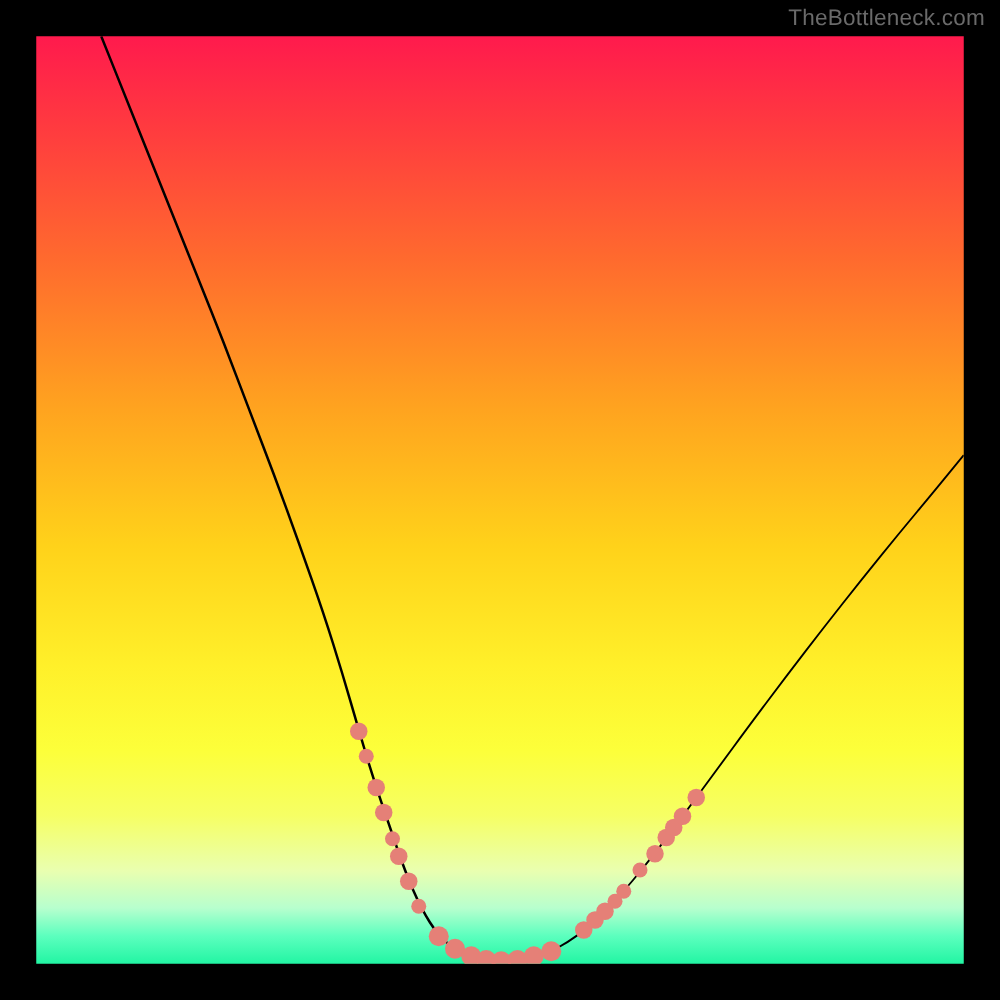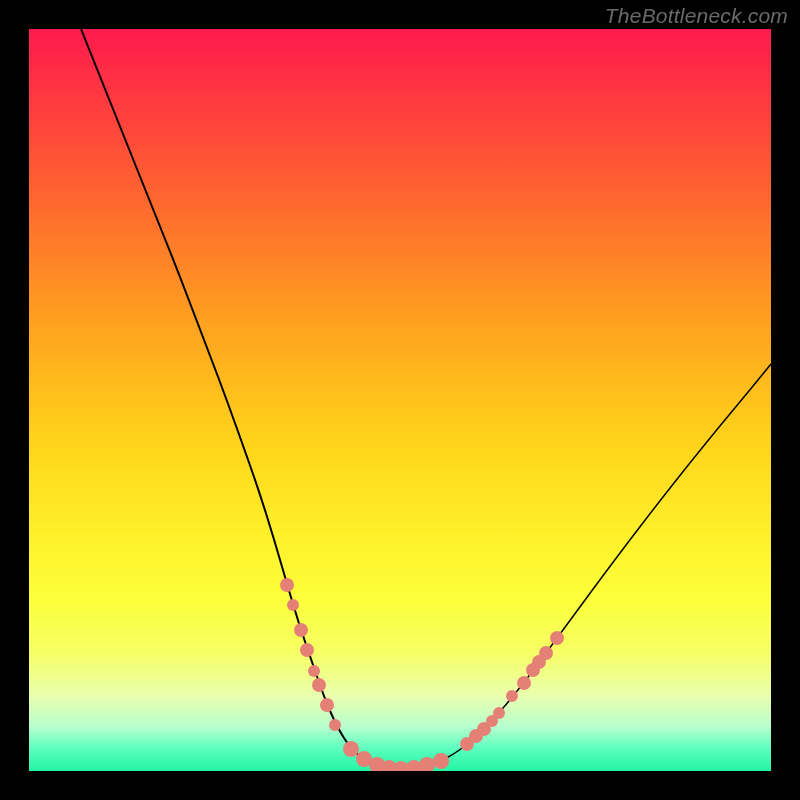--- a/index.html
+++ b/index.html
@@ -38,24 +38,23 @@
       #b7ffce 94%,
       #5cffbe 97%,
       #22f5a3 100%
     );
   }
   .watermark {
     position: absolute;
     top: 4px;
     right: 12px;
     color: #6a6a6a;
-    font-size: 21px;
+    font-size: 18px;
     font-weight: 500;
     letter-spacing: 0.2px;
-    font-style: italic;
   }
   svg.overlay {
     position: absolute;
     top: 0;
     left: 0;
     width: 742px;
     height: 742px;
   }
   .curve {
     fill: none;

